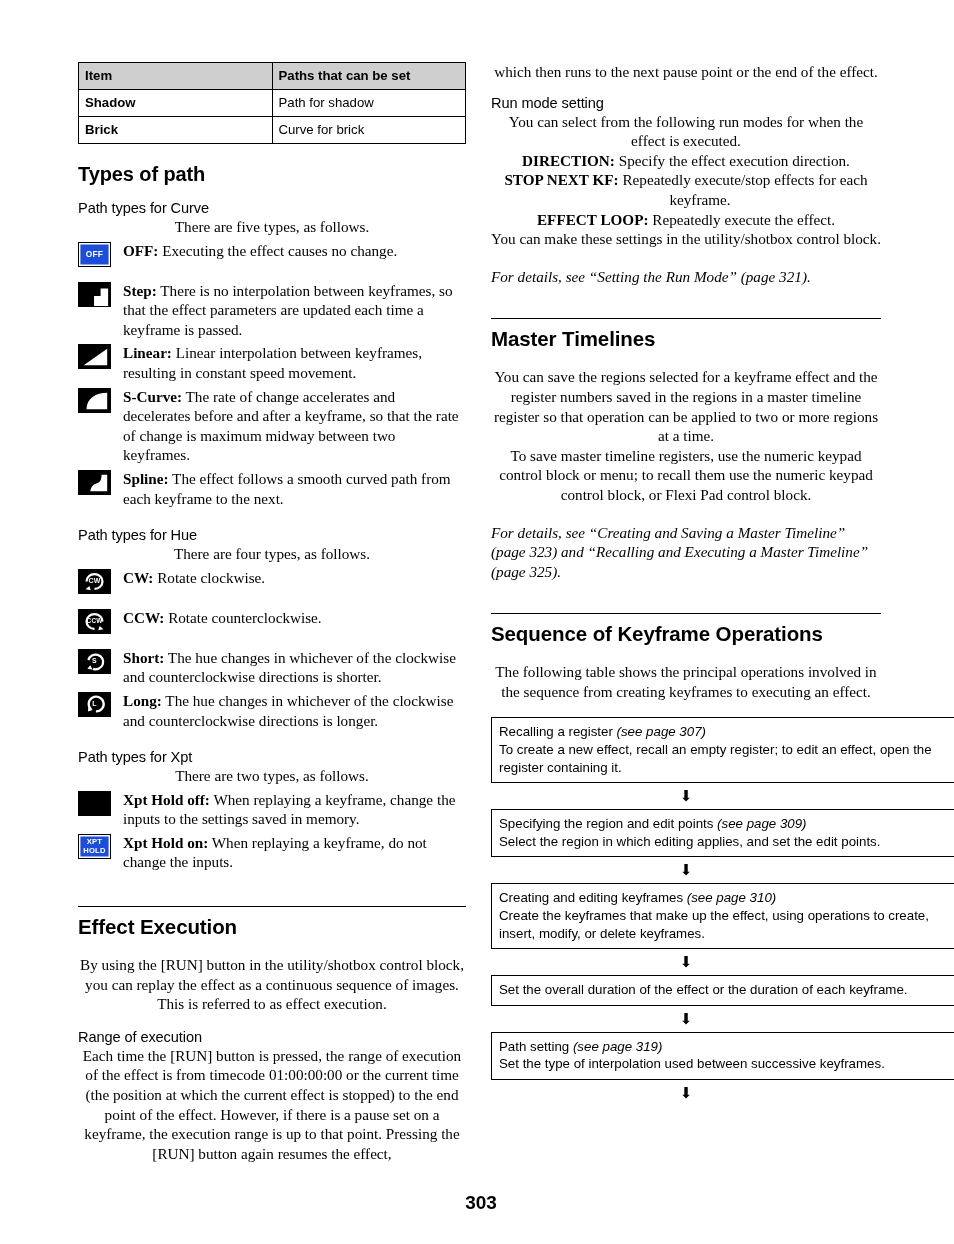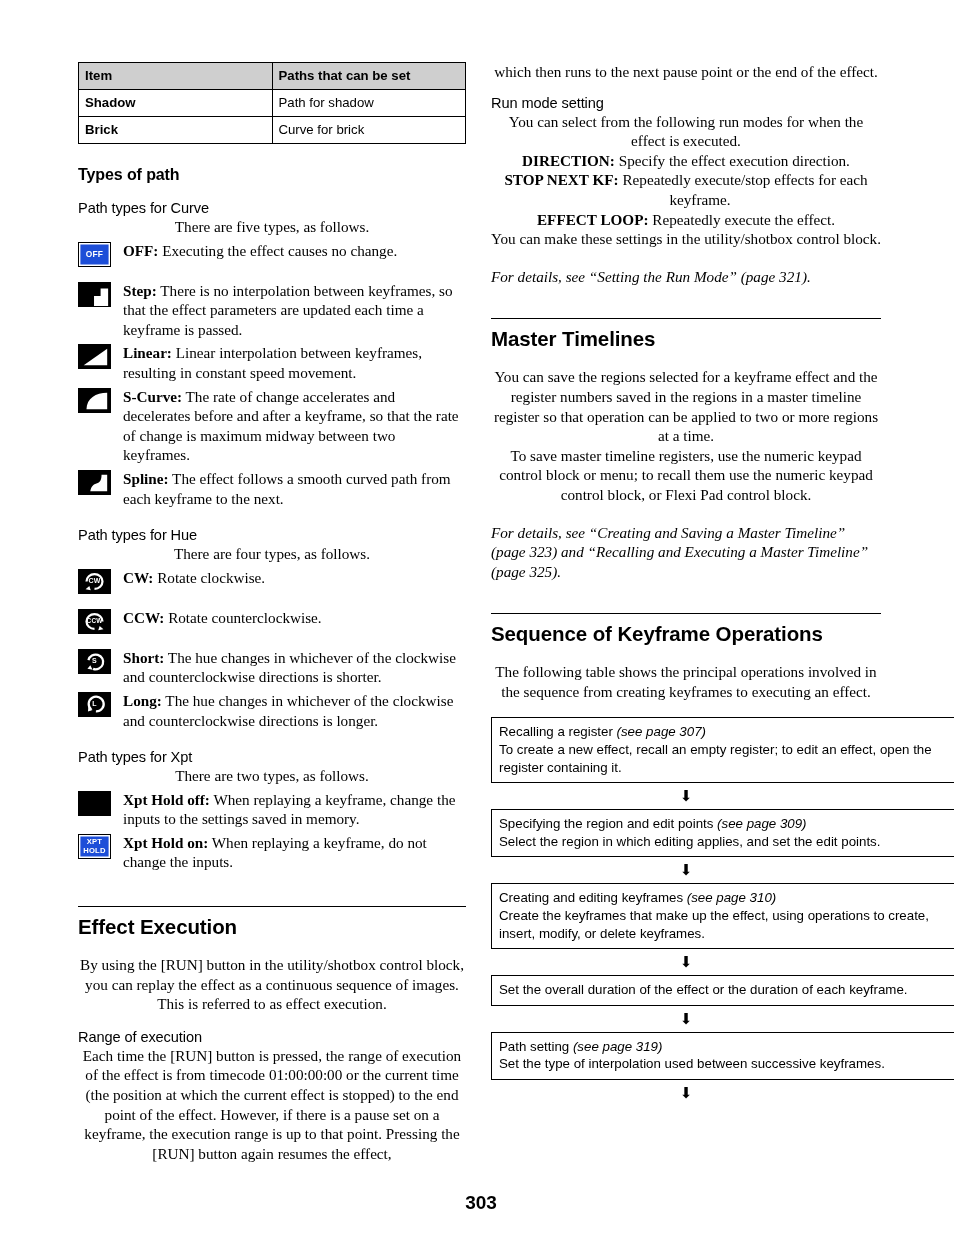--- a/index.html
+++ b/index.html
@@ -48,21 +48,21 @@
     font-family: "Liberation Sans", "DejaVu Sans", sans-serif;
     font-weight: bold;
     font-size: 20.5px;
     line-height: 24px;
     margin: 0;
     letter-spacing: -0.1px;
   }
   .h2 {
     font-family: "Liberation Sans", "DejaVu Sans", sans-serif;
     font-weight: bold;
-    font-size: 16px;
+    font-size: 20px;
     line-height: 21px;
     margin: 0;
     letter-spacing: -0.1px;
   }
   .h3 {
     font-family: "Liberation Sans", "DejaVu Sans", sans-serif;
     font-weight: normal;
     font-size: 14.6px;
     line-height: 18px;
     margin: 0;

